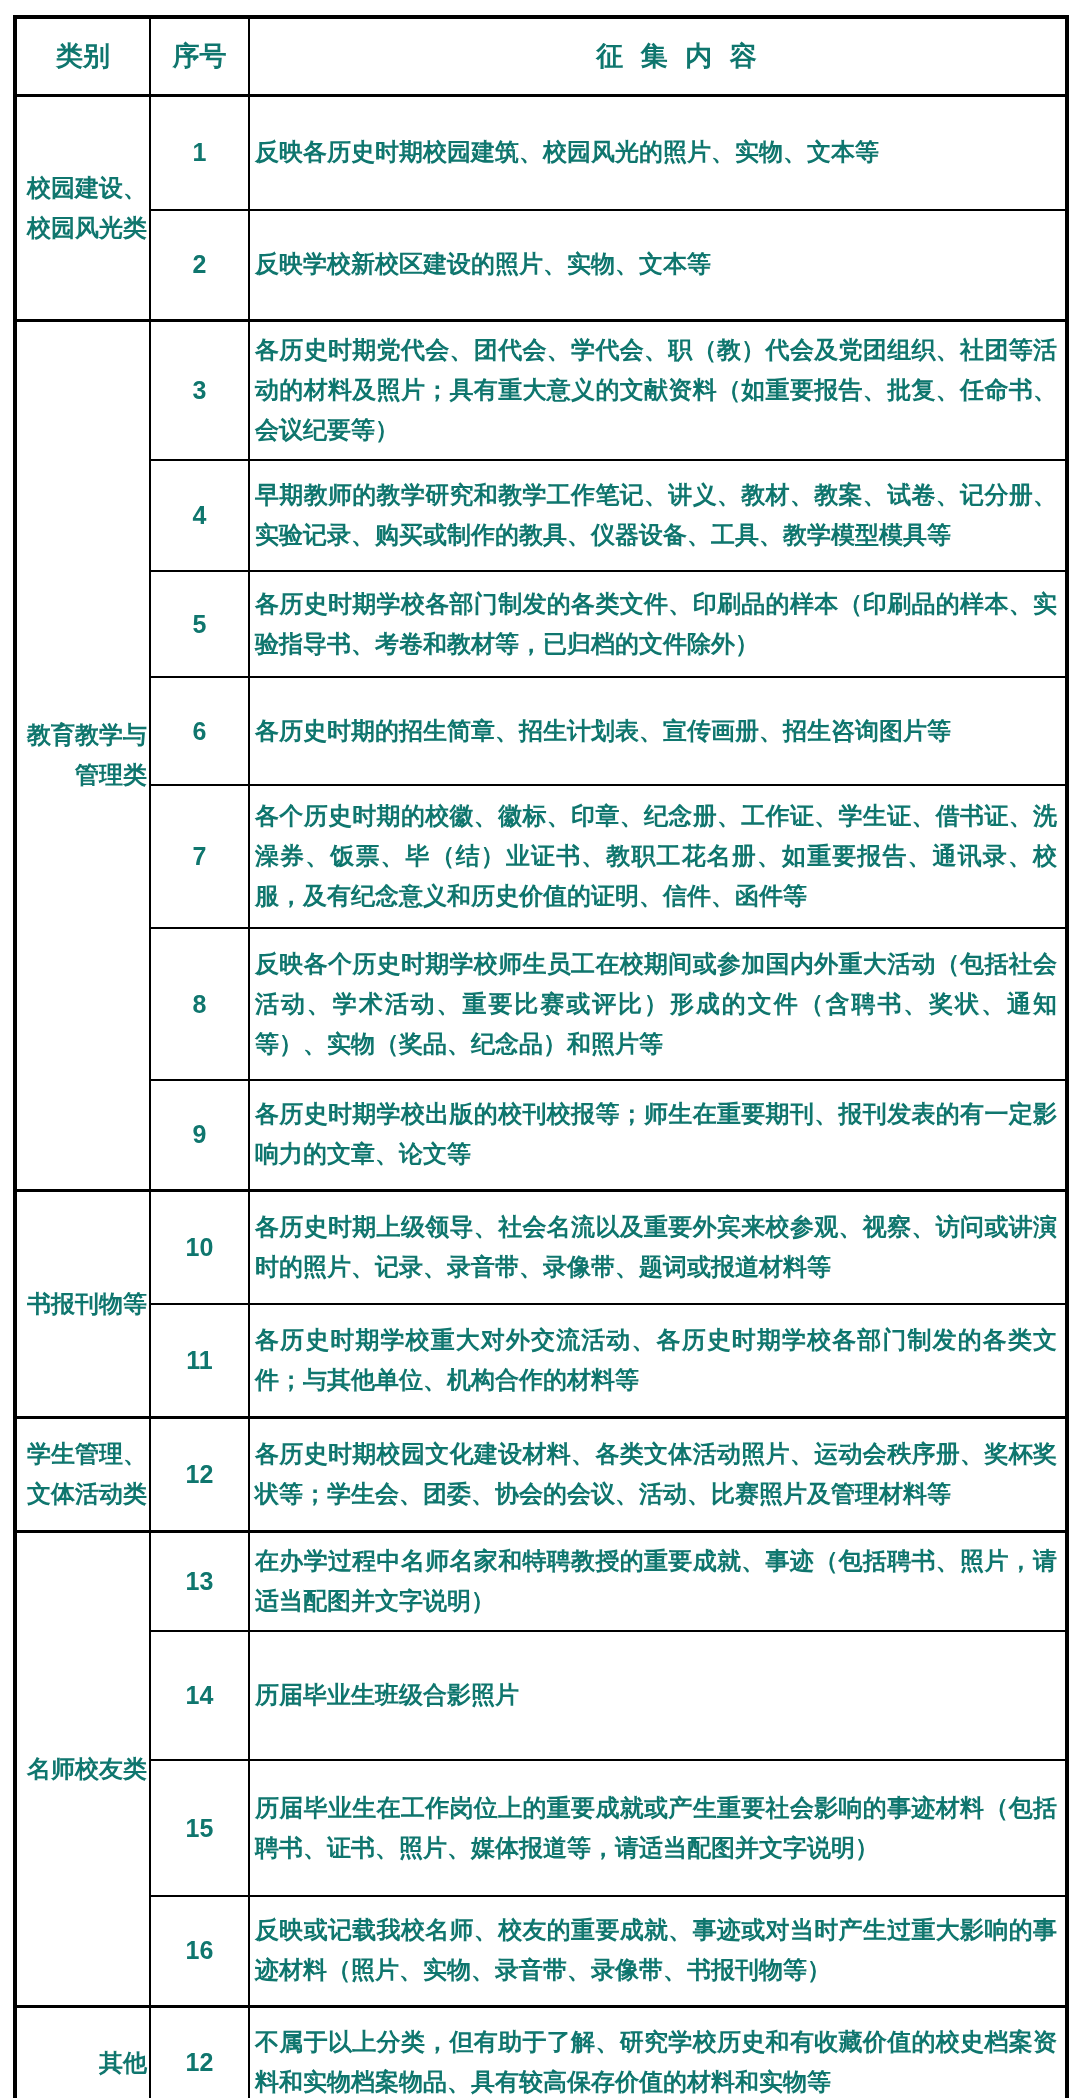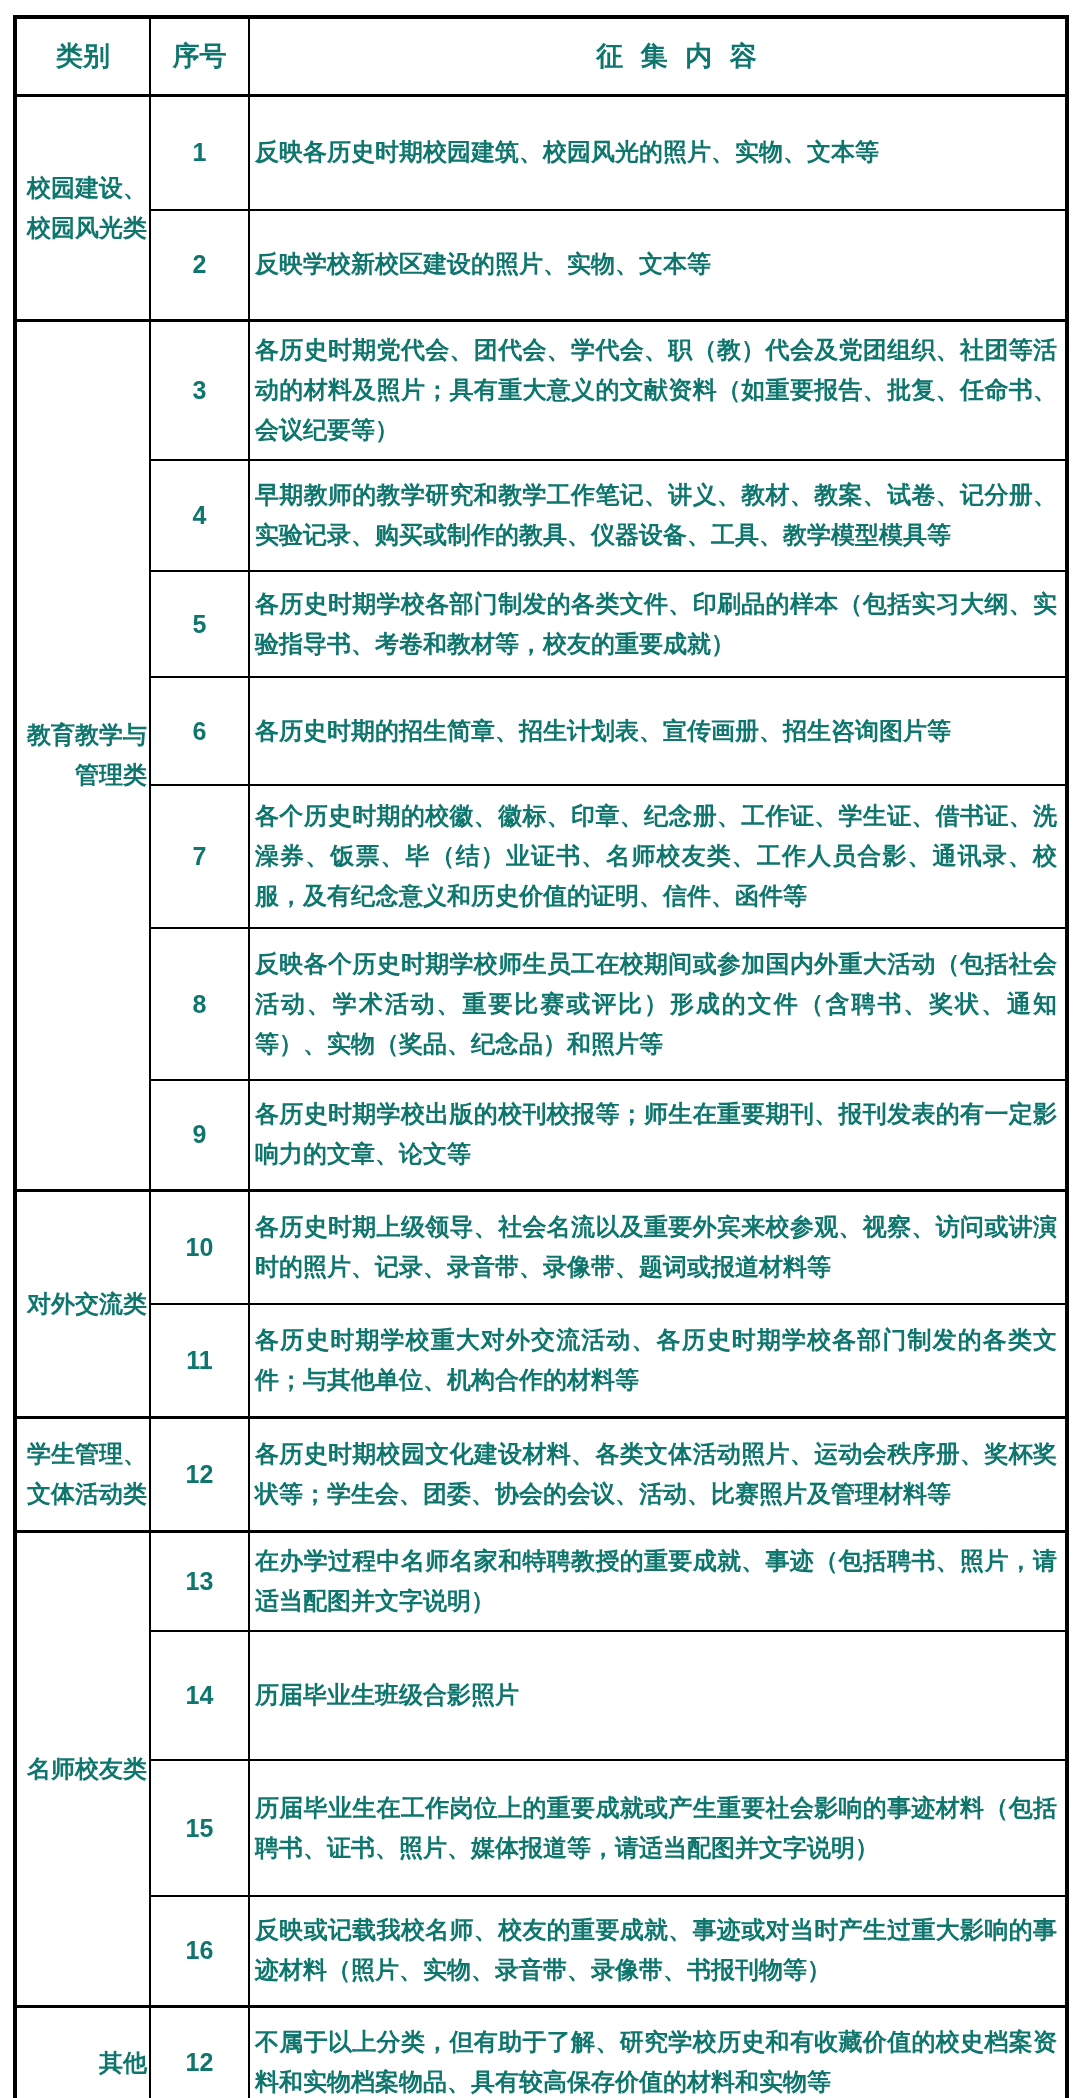--- a/index.html
+++ b/index.html
@@ -100,41 +100,41 @@
       <td class="cat" rowspan="7">教育教学与管理类</td>
       <td class="seq">3</td>
       <td class="content">各历史时期党代会、团代会、学代会、职（教）代会及党团组织、社团等活动的材料及照片；具有重大意义的文献资料（如重要报告、批复、任命书、会议纪要等）</td>
     </tr>
     <tr style="height:111px">
       <td class="seq">4</td>
       <td class="content">早期教师的教学研究和教学工作笔记、讲义、教材、教案、试卷、记分册、实验记录、购买或制作的教具、仪器设备、工具、教学模型模具等</td>
     </tr>
     <tr style="height:106px">
       <td class="seq">5</td>
-      <td class="content">各历史时期学校各部门制发的各类文件、印刷品的样本（包括实习大纲、实验指导书、考卷和教材等，校友的重要成就）</td>
+      <td class="content">各历史时期学校各部门制发的各类文件、印刷品的样本（印刷品的样本、实验指导书、考卷和教材等，已归档的文件除外）</td>
     </tr>
     <tr style="height:108px">
       <td class="seq">6</td>
       <td class="content">各历史时期的招生简章、招生计划表、宣传画册、招生咨询图片等</td>
     </tr>
     <tr style="height:143px">
       <td class="seq">7</td>
-      <td class="content">各个历史时期的校徽、徽标、印章、纪念册、工作证、学生证、借书证、洗澡券、饭票、毕（结）业证书、名师校友类、工作人员合影、通讯录、校服，及有纪念意义和历史价值的证明、信件、函件等</td>
+      <td class="content">各个历史时期的校徽、徽标、印章、纪念册、工作证、学生证、借书证、洗澡券、饭票、毕（结）业证书、教职工花名册、如重要报告、通讯录、校服，及有纪念意义和历史价值的证明、信件、函件等</td>
     </tr>
     <tr style="height:152px">
       <td class="seq">8</td>
       <td class="content">反映各个历史时期学校师生员工在校期间或参加国内外重大活动（包括社会活动、学术活动、重要比赛或评比）形成的文件（含聘书、奖状、通知等）、实物（奖品、纪念品）和照片等</td>
     </tr>
     <tr style="height:110px">
       <td class="seq">9</td>
       <td class="content">各历史时期学校出版的校刊校报等；师生在重要期刊、报刊发表的有一定影响力的文章、论文等</td>
     </tr>
 
     <tr class="thick-top" style="height:114px">
-      <td class="cat" rowspan="2">对外交流类</td>
+      <td class="cat" rowspan="2">书报刊物等</td>
       <td class="seq">10</td>
       <td class="content">各历史时期上级领导、社会名流以及重要外宾来校参观、视察、访问或讲演时的照片、记录、录音带、录像带、题词或报道材料等</td>
     </tr>
     <tr style="height:113px">
       <td class="seq">11</td>
       <td class="content">各历史时期学校重大对外交流活动、各历史时期学校各部门制发的各类文件；与其他单位、机构合作的材料等</td>
     </tr>
 
     <tr class="thick-top" style="height:114px">
       <td class="cat">学生管理、文体活动类</td>

